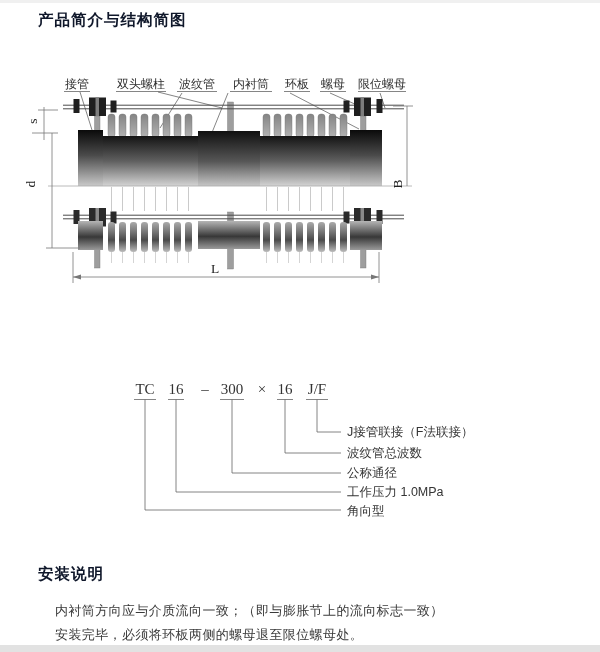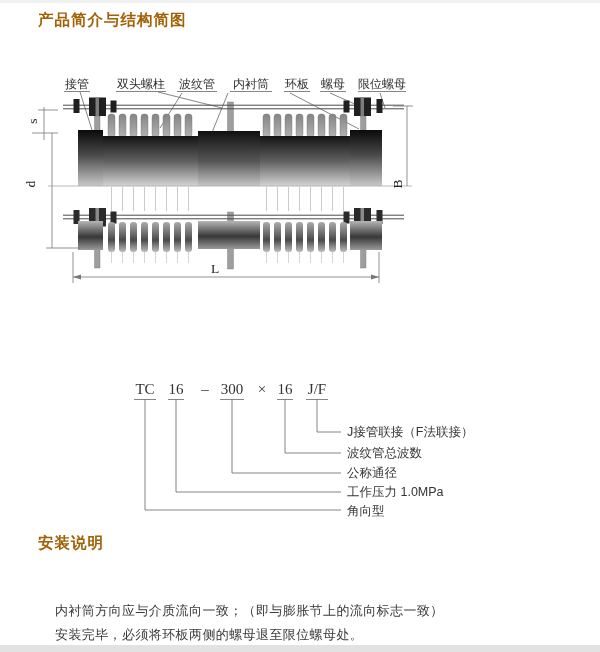--- a/index.html
+++ b/index.html
@@ -2,21 +2,21 @@
 <html><head>
 <meta charset="utf-8">
 <style>
   html,body{margin:0;padding:0;background:#ffffff;}
   .page{position:relative;width:600px;height:652px;background:#fff;overflow:hidden;
         font-family:"Liberation Sans",sans-serif;}
   .edge-strip{position:absolute;left:0;width:600px;}
   .edge-top{top:0;height:3px;background:#f0f0f0;}
   .edge-bottom{bottom:0;height:7px;background:#e2e2e2;}
   .section-title{position:absolute;left:38px;margin:0;font-size:15.5px;font-weight:bold;
-        color:#a16207;letter-spacing:1px;font-family:Liberation Mono, monospace;}
+        color:#0f172a;letter-spacing:1px;font-family:Liberation Mono, monospace;}
   .body-line{position:absolute;left:55px;margin:0;font-size:13px;color:#3a3a3a;
         letter-spacing:0.4px;}
   svg{position:absolute;}
   svg text{font-family:"Liberation Sans",sans-serif;}
   text.part-label{font-size:12px;fill:#2e2e2e;}
   text.dim-letter{font-family:"Liberation Serif",serif;font-size:13.5px;fill:#222;}
   text.code-seg{font-family:"Liberation Serif",serif;font-size:15px;fill:#333;}
   text.callout{font-size:12.5px;fill:#343434;}
   .hairline{stroke:#666;stroke-width:0.8;fill:none;}
   .dimline{stroke:#777;stroke-width:0.8;fill:none;}
@@ -290,19 +290,19 @@
 
     <g>
       <text class="callout" x="227" y="58">J接管联接（F法联接）</text>
       <text class="callout" x="227" y="79">波纹管总波数</text>
       <text class="callout" x="227" y="99">公称通径</text>
       <text class="callout" x="227" y="118">工作压力 1.0MPa</text>
       <text class="callout" x="227" y="137">角向型</text>
     </g>
   </svg>
 
-  <h2 class="section-title" style="top:533px;">安装说明</h2>
+  <h2 class="section-title" style="top:564px;">安装说明</h2>
 
   <p class="body-line" style="top:626px;">安装完毕，必须将环板两侧的螺母退至限位螺母处。</p>
   <p class="body-line" style="top:602px;">内衬筒方向应与介质流向一致；（即与膨胀节上的流向标志一致）</p>
 
   <div class="edge-strip edge-bottom"></div>
 </div>
 
 </body></html>

